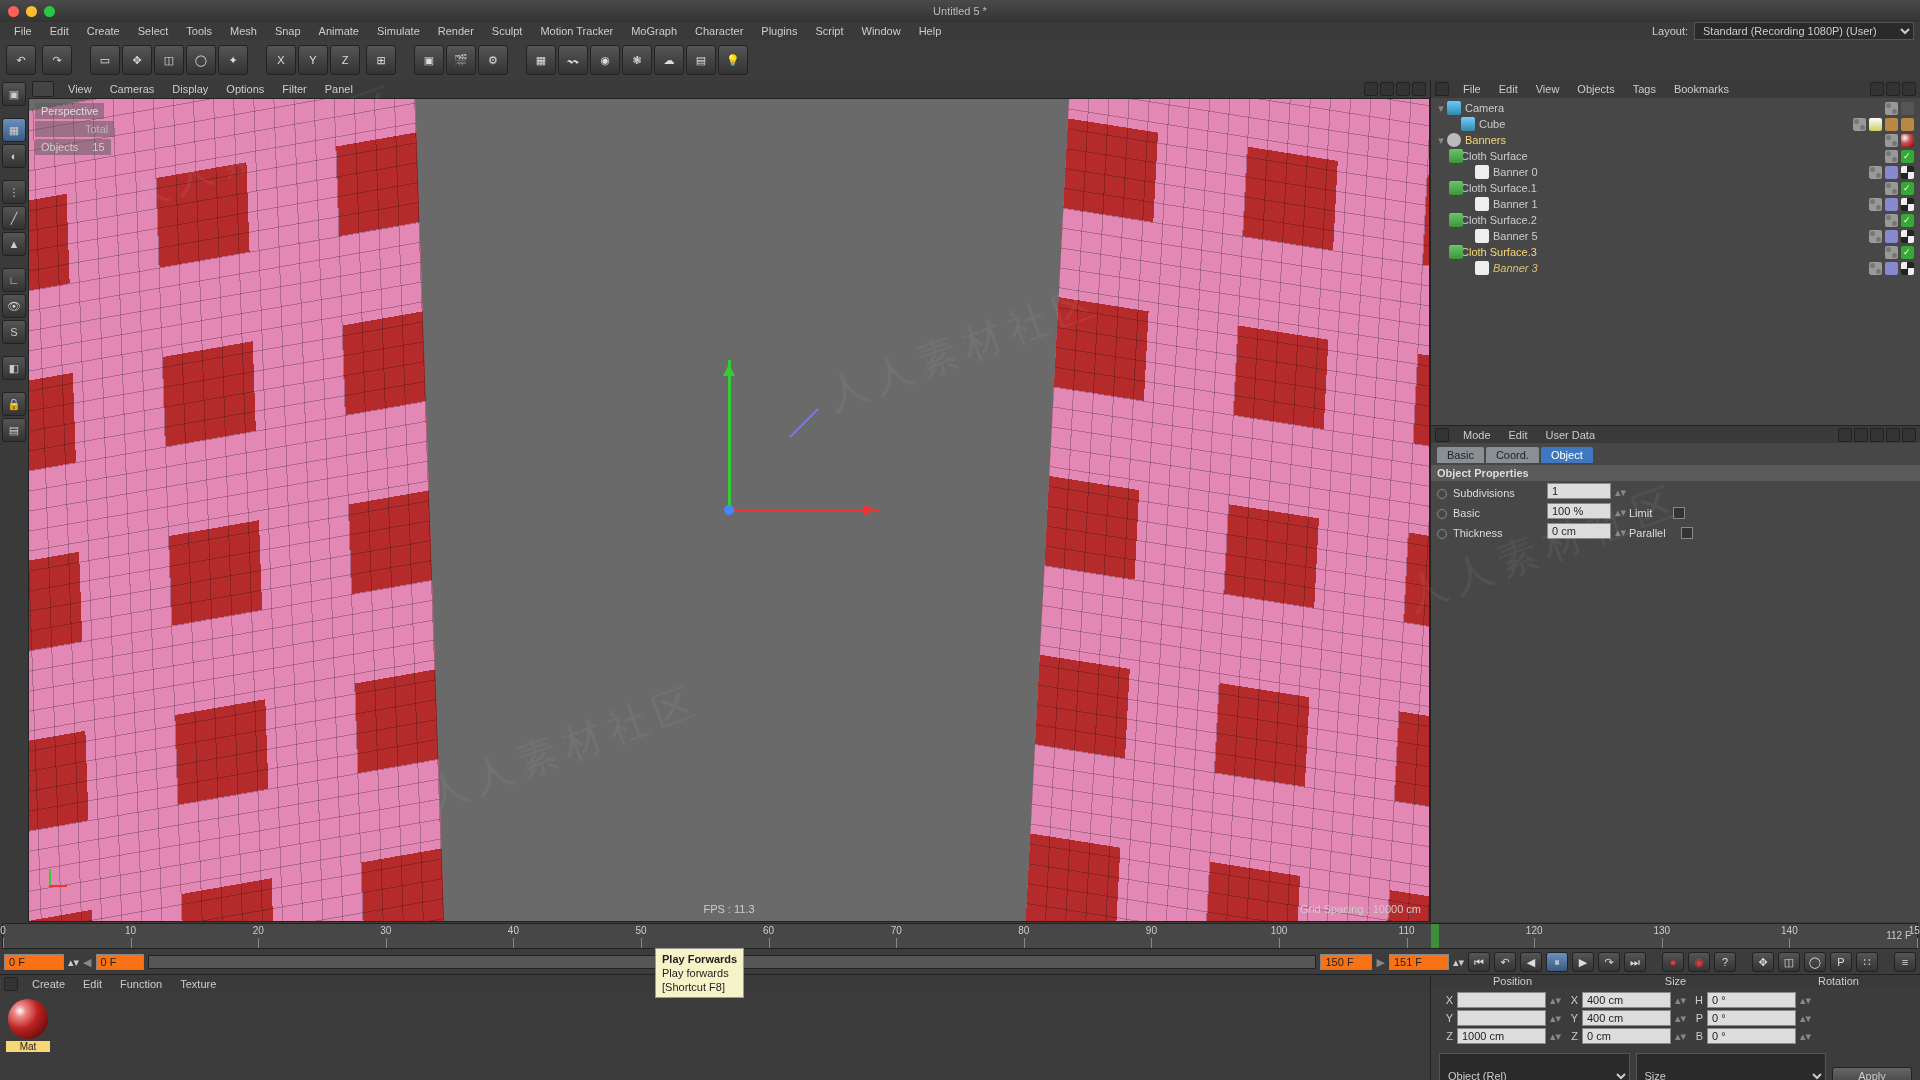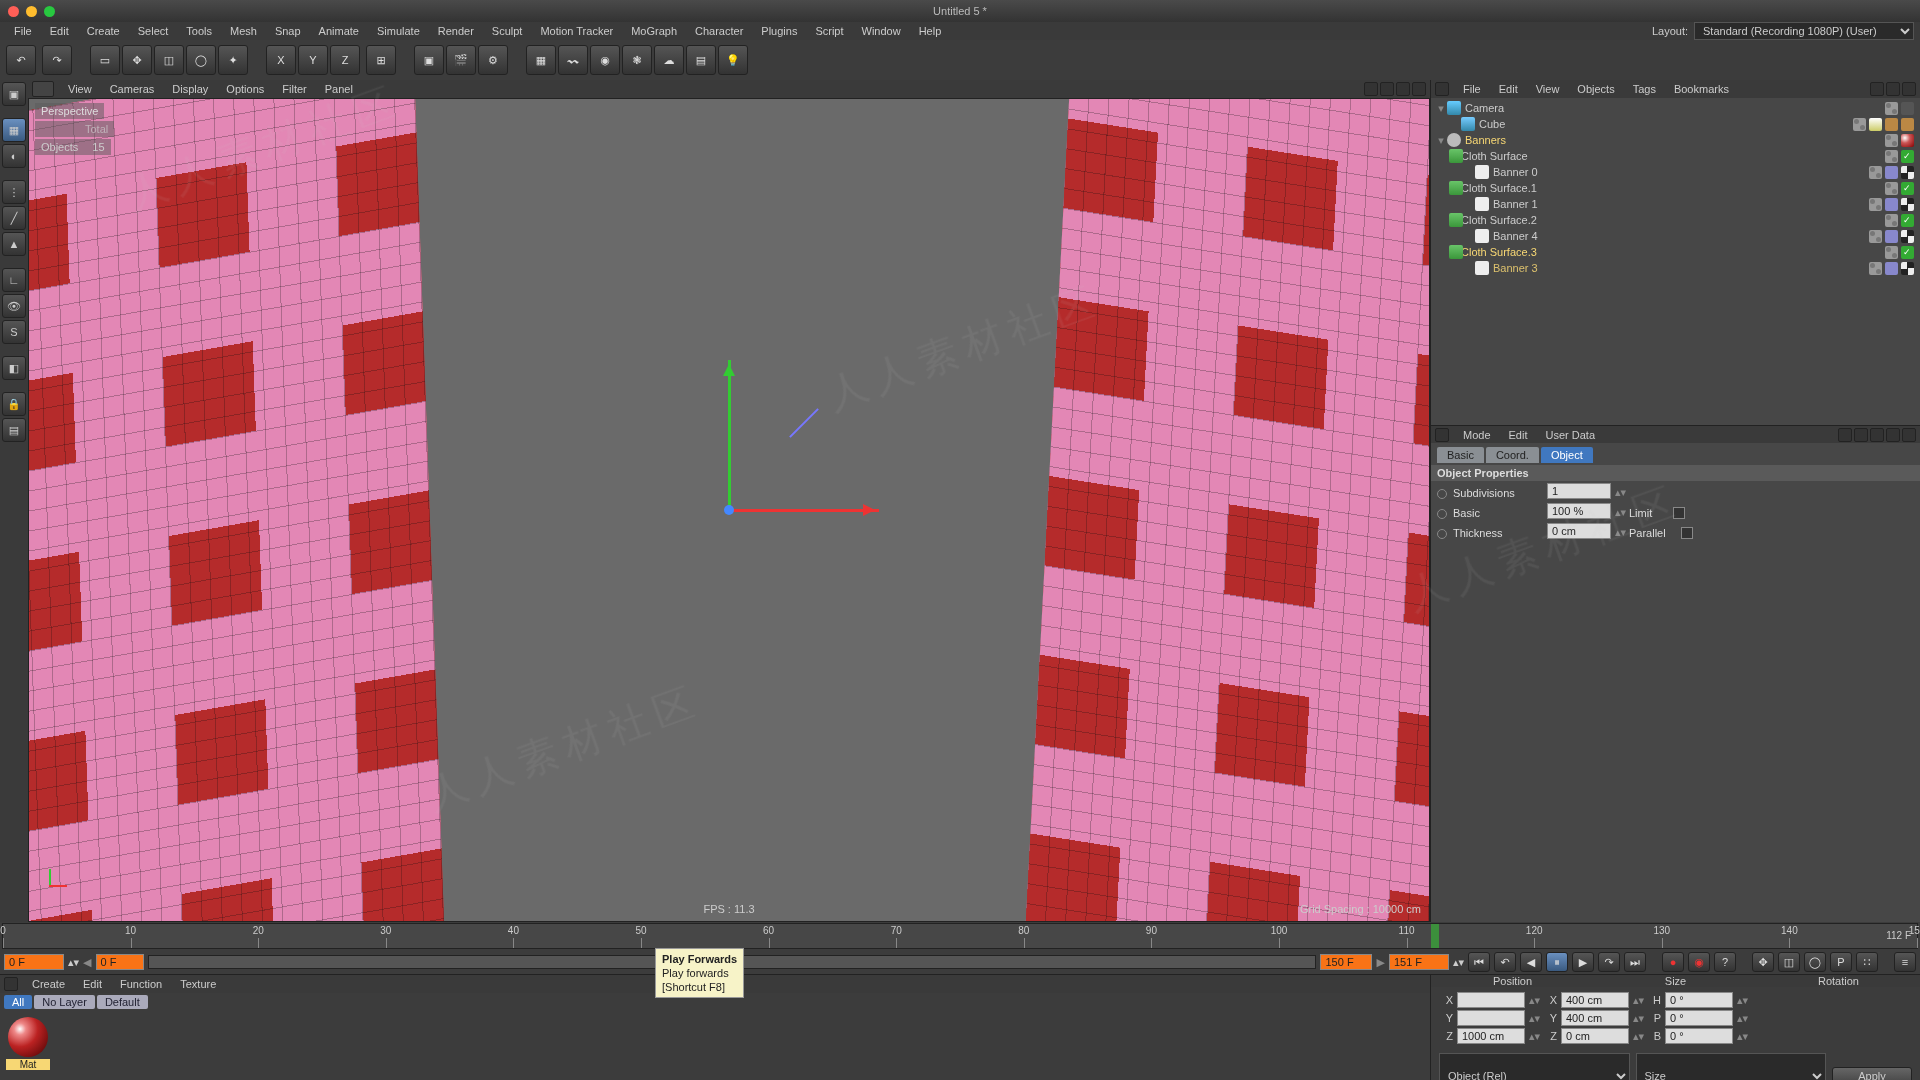--- a/index.html
+++ b/index.html
@@ -85,21 +85,21 @@
 .node { display:flex; align-items:center; height:16px; padding-right:6px; }
 .node .tw{ width:12px; text-align:center; color:#888; }
 .node .ic{ width:14px;height:14px;margin-right:4px;background:#888;border-radius:2px;display:inline-block; }
 .node .ic.cam{background:linear-gradient(#6cf,#38a);} 
 .node .ic.cube{background:linear-gradient(#7cf,#38a);} 
 .node .ic.null{background:#bbb;border-radius:50%;} 
 .node .ic.cloth{background:linear-gradient(#6c6,#393);} 
 .node .ic.poly{background:#eee;} 
 .node .lbl{ flex:1; }
 .node.sel .lbl{ color:#f7d774; }
-.node.child .lbl{ color:#f7d774; opacity:.85; }
+.node.child .lbl{ color:#f7d774; opacity:.85;font-style:italic; }
 .node .tags{ margin-left:auto; display:flex; gap:3px; align-items:center; }
 .tag{ width:13px;height:13px;border-radius:2px; }
 .tag.vis{ background:#999; position:relative; }
 .tag.vis:before,.tag.vis:after{content:"";position:absolute;width:5px;height:5px;border-radius:50%;background:#777;}
 .tag.vis:before{left:1px;top:1px;} .tag.vis:after{right:1px;bottom:1px;}
 .tag.en{ background:#3a3; } .tag.en:after{content:"✓";color:#fff;font-size:9px;position:relative;top:-1px;left:2px;}
 .tag.mat{ background:radial-gradient(circle at 30% 30%,#fff,#c55 40%,#800);}  
 .tag.chk{ background:repeating-conic-gradient(#222 0 25%,#eee 0 50%); }
 .tag.lt{ background:linear-gradient(#fff,#cc6);} 
 
@@ -154,21 +154,21 @@
 .matball{ width:44px; text-align:center; }
 .matball .ball{ width:40px;height:40px;border-radius:50%;background:radial-gradient(circle at 30% 30%,#fff 0,#e88 15%,#b22 45%,#400 100%); margin:0 auto; }
 .matball .mlbl{ background:#f7d774; color:#222; padding:0 2px; margin-top:2px; font-size:10px; }
 
 .coordpanel{ width:490px; border-left:1px solid #222; display:flex; flex-direction:column; }
 .coord-head{ height:18px; display:flex; align-items:flex-end; background:#3a3a3a; }
 .coord-head span{ flex:1; text-align:center; color:#ccc; }
 .coord-body{ flex:1; padding:4px 8px; position:relative; }
 .crow{ display:flex; gap:4px; align-items:center; padding:1px 0; }
 .crow .ax{ width:14px; color:#ccc; text-align:right; }
-.crow .cf{ width:68px; background:#ddd; color:#222; padding:1px 4px; border:1px solid #888; }
+.crow .cf{ width:89px; background:#ddd; color:#222; padding:1px 4px; border:1px solid #888; }
 .crow .sp{ width:10px; color:#888; }
 .coord-foot{ display:flex; gap:6px; padding:4px 8px; align-items:center; }
 .coord-foot select{ background:#2a2a2a; color:#ccc; border:1px solid #555; padding:15px 4px; flex:1; }
 .coord-foot .apply{ width:80px; text-align:center; padding:2px; background:linear-gradient(#666,#444); border:1px solid #222; border-radius:3px; }
 
 
 .wm{ position:fixed; color:rgba(200,200,200,.08); font-size:40px; letter-spacing:8px; pointer-events:none; transform:rotate(-20deg); }
 </style>
 </head>
 <body>
@@ -401,21 +401,21 @@
           <span class="ic cloth"></span>
           <span class="lbl">Cloth Surface.2</span>
           <span class="tags">
             <span class="tag vis"></span>
             <span class="tag en"></span>
           </span>
         </div>
       <div class="node" style="padding-left:32px">
           <span class="tw"></span>
           <span class="ic poly"></span>
-          <span class="lbl">Banner 4</span>
+          <span class="lbl">Banner 5</span>
           <span class="tags">
             <span class="tag vis"></span>
             <span class="tag" style="background:#88c"></span>
             <span class="tag chk"></span>
           </span>
         </div>
       <div class="node sel" style="padding-left:18px">
           <span class="tw">▾</span>
           <span class="ic cloth"></span>
           <span class="lbl">Cloth Surface.3</span>
@@ -545,25 +545,20 @@
 
 <div class="bottom">
   <div class="matpanel">
     <div class="mat-menu">
       <span style="width:14px;height:14px;background:#333;border:1px solid #222;border-radius:2px;margin-right:4px"></span>
       <div class="oitem">Create</div>
       <div class="oitem">Edit</div>
       <div class="oitem">Function</div>
       <div class="oitem">Texture</div>
     </div>
-    <div class="mat-filters">
-      <div class="f active">All</div>
-      <div class="f">No Layer</div>
-      <div class="f">Default</div>
-    </div>
     <div class="mat-area">
       <div class="matball">
         <div class="ball"></div>
         <div class="mlbl">Mat</div>
       </div>
     </div>
   </div>
 
   <div class="coordpanel">
     <div class="coord-head">

